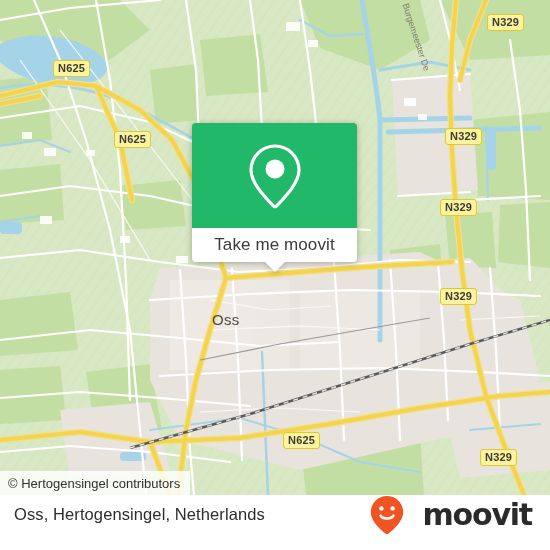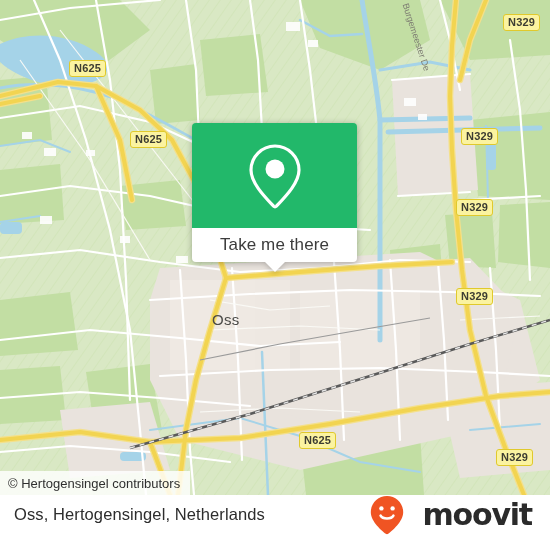--- a/index.html
+++ b/index.html
@@ -49,21 +49,20 @@
     color: #3c3c32;
     font-family: "Liberation Sans", sans-serif;
     font-size: 11px;
     font-weight: bold;
     line-height: 15px;
     height: 17px;
     padding: 0 4px;
     text-align: center;
     letter-spacing: 0.2px;
     white-space: nowrap;
-    margin-left: 16px;
   }
 
   
   .place-label {
     position: absolute;
     color: #4b4b48;
     font-family: "Liberation Sans", sans-serif;
     font-size: 15px;
     letter-spacing: 0.3px;
     white-space: nowrap;
@@ -340,21 +339,21 @@
     <div class="shield" style="left:480px; top:449px;">N329</div>
 
     <div id="popup">
       <div id="popup-head">
         <svg width="56" height="66" viewBox="0 0 56 66">
           <path d="M28 3 C14.8 3 4 13.8 4 27 C4 40 18 54 26.6 63.2 C27.4 64 28.6 64 29.4 63.2 C38 54 52 40 52 27 C52 13.8 41.2 3 28 3 Z" fill="none" stroke="#ffffff" stroke-width="3.2"></path>
           <circle cx="28" cy="26" r="9.5" fill="#ffffff"></circle>
         </svg>
       </div>
       <div id="popup-foot">
-        <span id="popup-label">Take me there</span>
+        <span id="popup-label">Take me moovit</span>
         <div id="popup-tail"></div>
       </div>
     </div>
 
     <div id="attribution">© Hertogensingel contributors</div>
   </div>
 
   <div id="footer">
     <div id="footer-title">Oss, Hertogensingel, Netherlands</div>
 

